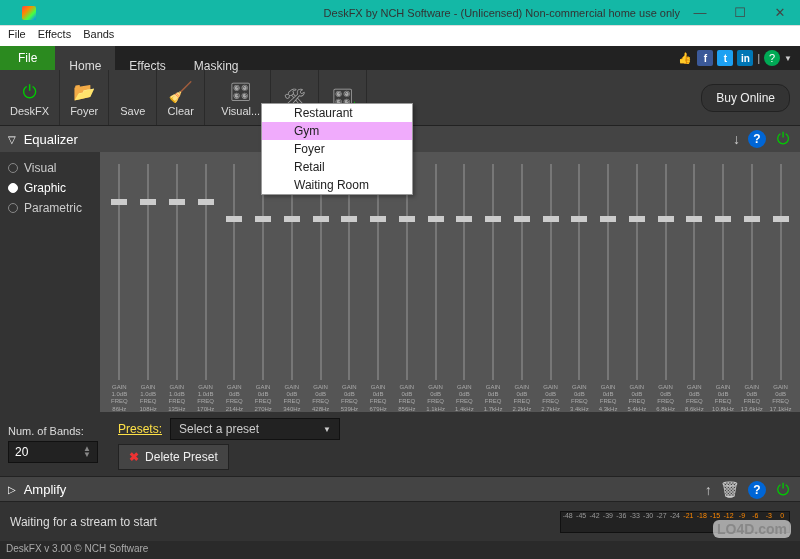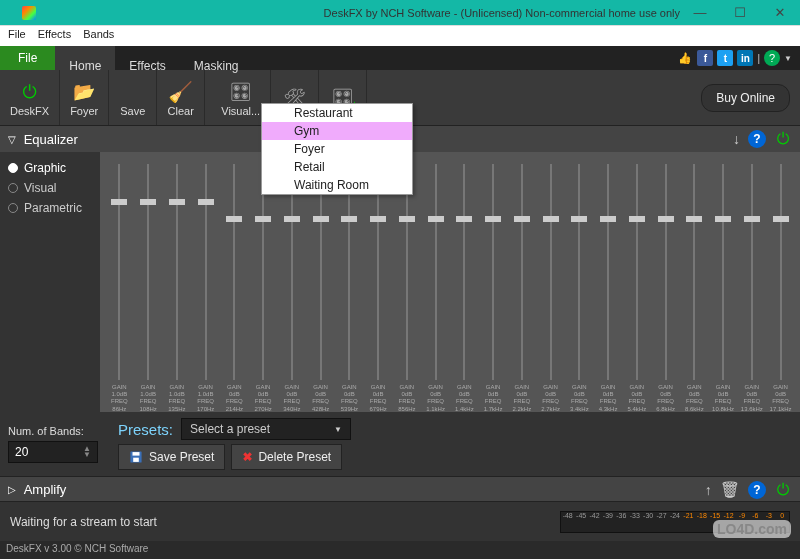--- a/index.html
+++ b/index.html
@@ -56,21 +56,21 @@
 .sldr { flex: 1; display: flex; flex-direction: column; align-items: center; }
 .sldr-track { flex: 1; width: 2px; background: #777; position: relative; margin: 4px 0; }
 .sldr-thumb { position: absolute; width: 16px; height: 6px; background: #ccc; left: -7px; top: 18%; }
 .sldr-label { font-size: 6px; color: #aaa; text-align: center; line-height: 1.2; height: 24px; }
 
 .eq-bottom { display: flex; background: #333; align-items: center; padding: 6px 8px; gap: 10px; }
 .num-bands { width: 100px; }
 .nb-label { font-size: 11px; color: #ddd; }
 .nb-input { margin-top: 4px; width: 90px; height: 22px; background: #222; border: 1px solid #111; color: #fff; font-size: 12px; padding: 2px 6px; display: flex; align-items: center; justify-content: space-between; }
 .presets-row { display: flex; align-items: center; gap: 8px; }
-.pr-label { font-size: 15px; color: #7dd3fc; }
+.pr-label { font-size: 12px; color: #fde047; text-decoration: underline; }
 .pr-select { width: 170px; height: 22px; background: #222; border: 1px solid #111; color: #ccc; font-size: 12px; padding: 3px 8px; display: flex; align-items: center; justify-content: space-between; }
 .pr-btns { display: flex; gap: 6px; margin-top: 4px; }
 .pr-btn { height: 26px; background: #444; border: 1px solid #222; color: #eee; font-size: 12px; padding: 0 10px; display: flex; align-items: center; gap: 6px; }
 
 
 .amp-row { height: 26px; background: #444; color: #fff; display: flex; align-items: center; padding: 0 8px; font-size: 13px; border-top: 1px solid #222; }
 .amp-row .tri { margin-right: 8px; font-size: 10px; }
 .amp-right { margin-left: auto; display: flex; align-items: center; gap: 8px; }
 
 
@@ -174,27 +174,27 @@
   <span>Equalizer</span>
   <div class="eq-head-right">
     <span class="arrow-down">↓</span>
     <span class="circle-btn circle-help">?</span>
     <span class="circle-btn circle-power">⏻</span>
   </div>
 </div>
 
 <div class="eq-body">
   <div class="eq-side" id="eq-modes">
+      <div class="eq-radio">
+        <span class="dot"></span>
+        <span>Visual</span>
+      </div>
       <div class="eq-radio sel">
         <span class="dot"></span>
         <span>Graphic</span>
-      </div>
-      <div class="eq-radio">
-        <span class="dot"></span>
-        <span>Visual</span>
       </div>
       <div class="eq-radio">
         <span class="dot"></span>
         <span>Parametric</span>
       </div>
     </div>
   <div class="eq-sliders" id="eq-sliders">
       <div class="sldr">
         <div class="sldr-track">
           <div class="sldr-thumb" style="top:16%"></div>
@@ -352,28 +352,20 @@
   </div>
   <div style="flex:1">
     <div class="presets-row">
       <span class="pr-label">Presets:</span>
       <div class="pr-select">
         <span>Select a preset</span>
         <span style="font-size:8px">▼</span>
       </div>
     </div>
     <div class="pr-btns">
-      <div class="pr-btn">
-        <svg class="save-ico" width="14" height="14" viewBox="0 0 20 20">
-            <rect x="2" y="2" width="16" height="16" rx="1"></rect>
-            <rect class="stripe" x="5" y="3" width="10" height="5"></rect>
-            <rect class="stripe" x="6" y="11" width="8" height="6"></rect>
-          </svg>
-        <span>Save Preset</span>
-      </div>
       <div class="pr-btn">
         <span style="color:#e33;font-weight:bold">✖</span>
         <span>Delete Preset</span>
       </div>
     </div>
   </div>
 </div>
 
 <div class="amp-row">
   <span class="tri">▷</span>

